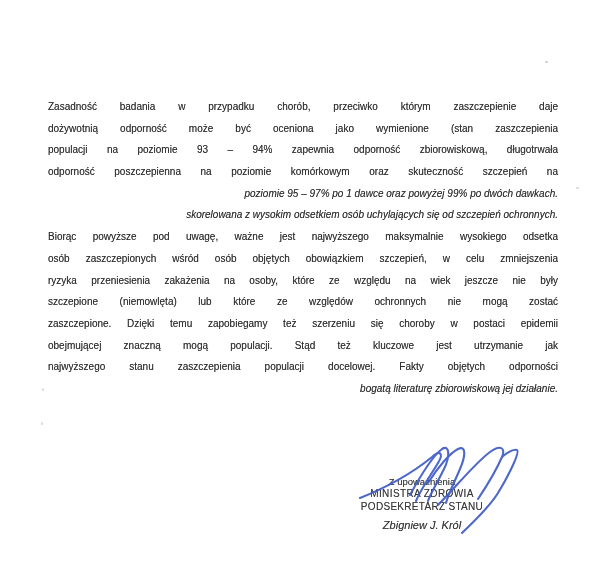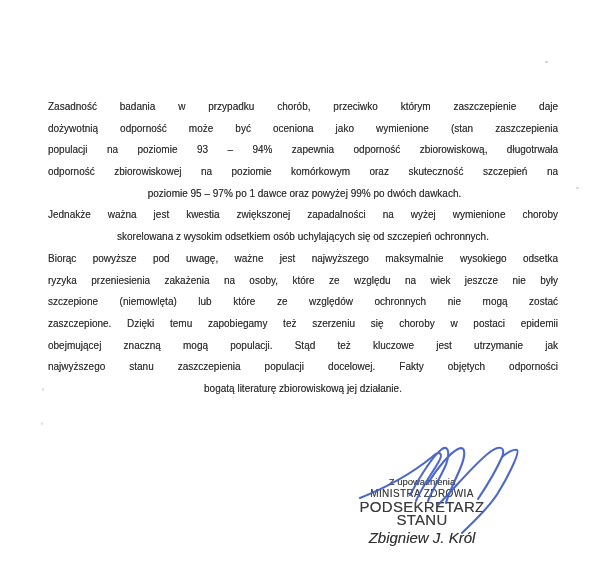--- a/index.html
+++ b/index.html
@@ -24,35 +24,35 @@
   .tline {
     display: block;
     white-space: nowrap;
     height: 21.7px;
   }
   .jline {
     white-space: normal;
     text-align: justify;
     text-align-last: justify;
   }
-  .lline { text-align: center; }
+  .lline { text-align: right; font-style: italic; }
   .indent1 { padding-left: 3px; }
   .sig-block {
     position: absolute;
     left: 338px;
     top: 476px;
     width: 168px;
     text-align: center;
     color: #3a3a3a;
     text-shadow: 0 0 0.4px rgba(40,40,40,0.5);
   }
   .sig-auth   { font-size: 9.5px;  line-height: 12px; }
   .sig-minist { font-size: 10px;   line-height: 12px; letter-spacing: 0.4px; }
-  .sig-title  { font-size: 15px;   line-height: 13px; letter-spacing: 0.3px; }
-  .sig-name   { font-size: 15px; line-height: 14px; font-style: italic; margin-top: 5px; color: #333; }
+  .sig-title  { font-size: 10px;   line-height: 13px; letter-spacing: 0.3px; }
+  .sig-name   { font-size: 11px; line-height: 14px; font-style: italic; margin-top: 5px; color: #333; }
   .sig-ink {
     position: absolute;
     left: 350px;
     top: 443px;
     width: 180px;
     height: 95px;
     pointer-events: none;
   }
   .speck {
     position: absolute;
@@ -66,25 +66,25 @@
 </style>
 </head>
 <body>
 
 <div class="page">
 
   <div class="letter-body">
     <span class="tline jline">Zasadność badania w przypadku chorób, przeciwko którym zaszczepienie daje</span>
     <span class="tline jline">dożywotnią odporność może być oceniona jako wymienione (stan zaszczepienia</span>
     <span class="tline jline">populacji na poziomie 93 – 94% zapewnia odporność zbiorowiskową, długotrwała</span>
-    <span class="tline jline">odporność zbiorowiskowej na poziomie komórkowym oraz skuteczność szczepień na</span>
+    <span class="tline jline">odporność poszczepienna na poziomie komórkowym oraz skuteczność szczepień na</span>
     <span class="tline lline indent1">poziomie 95 – 97% po 1 dawce oraz powyżej 99% po dwóch dawkach.</span>
-    <span class="tline jline">Jednakże ważna jest kwestia zwiększonej zapadalności na wyżej wymienione choroby</span>
     <span class="tline lline">skorelowana z wysokim odsetkiem osób uchylających się od szczepień ochronnych.</span>
     <span class="tline jline">Biorąc powyższe pod uwagę, ważne jest najwyższego maksymalnie wysokiego odsetka</span>
+    <span class="tline jline">osób zaszczepionych wśród osób objętych obowiązkiem szczepień, w celu zmniejszenia</span>
     <span class="tline jline">ryzyka przeniesienia zakażenia na osoby, które ze względu na wiek jeszcze nie były</span>
     <span class="tline jline">szczepione (niemowlęta) lub które ze względów ochronnych nie mogą zostać</span>
     <span class="tline jline">zaszczepione. Dzięki temu zapobiegamy też szerzeniu się choroby w postaci epidemii</span>
     <span class="tline jline">obejmującej znaczną mogą populacji. Stąd też kluczowe jest utrzymanie jak</span>
     <span class="tline jline">najwyższego stanu zaszczepienia populacji docelowej. Fakty objętych odporności</span>
     <span class="tline lline">bogatą literaturę zbiorowiskową jej działanie.</span>
   </div>
 
   <div class="sig-block">
     <div class="sig-auth">Z upoważnienia</div>

